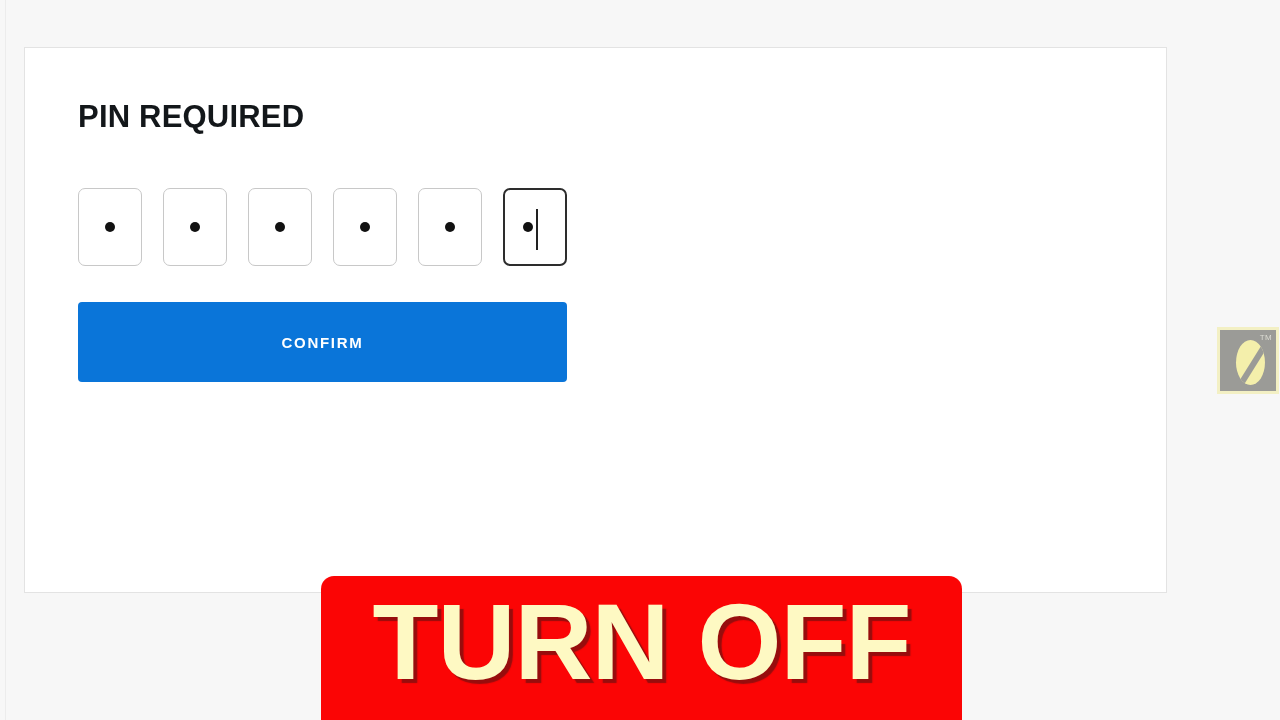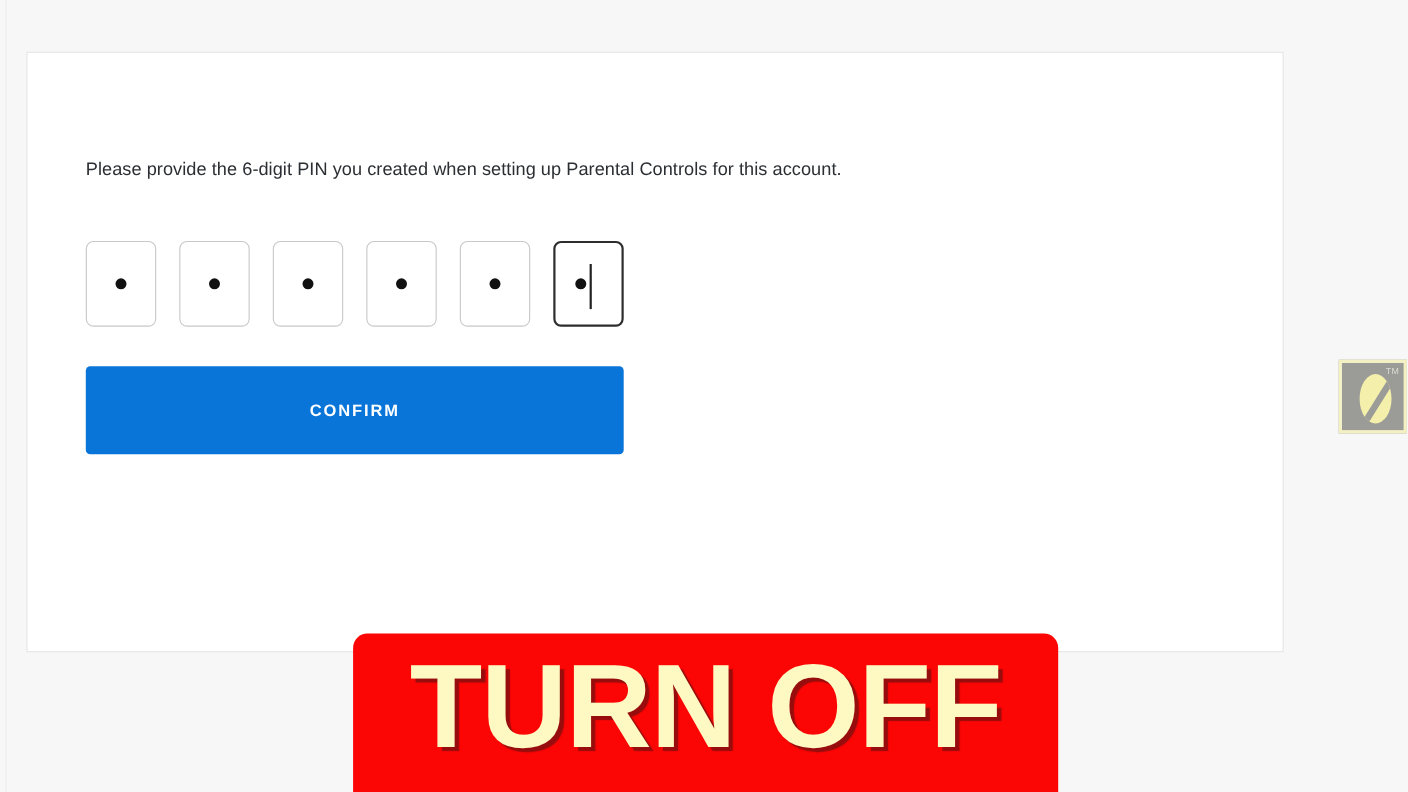--- a/index.html
+++ b/index.html
@@ -217,22 +217,22 @@
   }
 </style>
 </head>
 <body>
 
 <div class="page-gutter-line"></div>
 
 <div class="card">
   <div class="card-inner">
 
-
-    <p class="instructions">Please provide the 6-digit PIN you created when setting up Parental Controls for this account.</p>
+    <h1 class="page-title">PIN REQUIRED</h1>
+
 
     <div class="pin-row">
       <div class="pin-box">
         <span class="pin-dot"></span>
       </div>
       <div class="pin-box">
         <span class="pin-dot"></span>
       </div>
       <div class="pin-box">
         <span class="pin-dot"></span>

